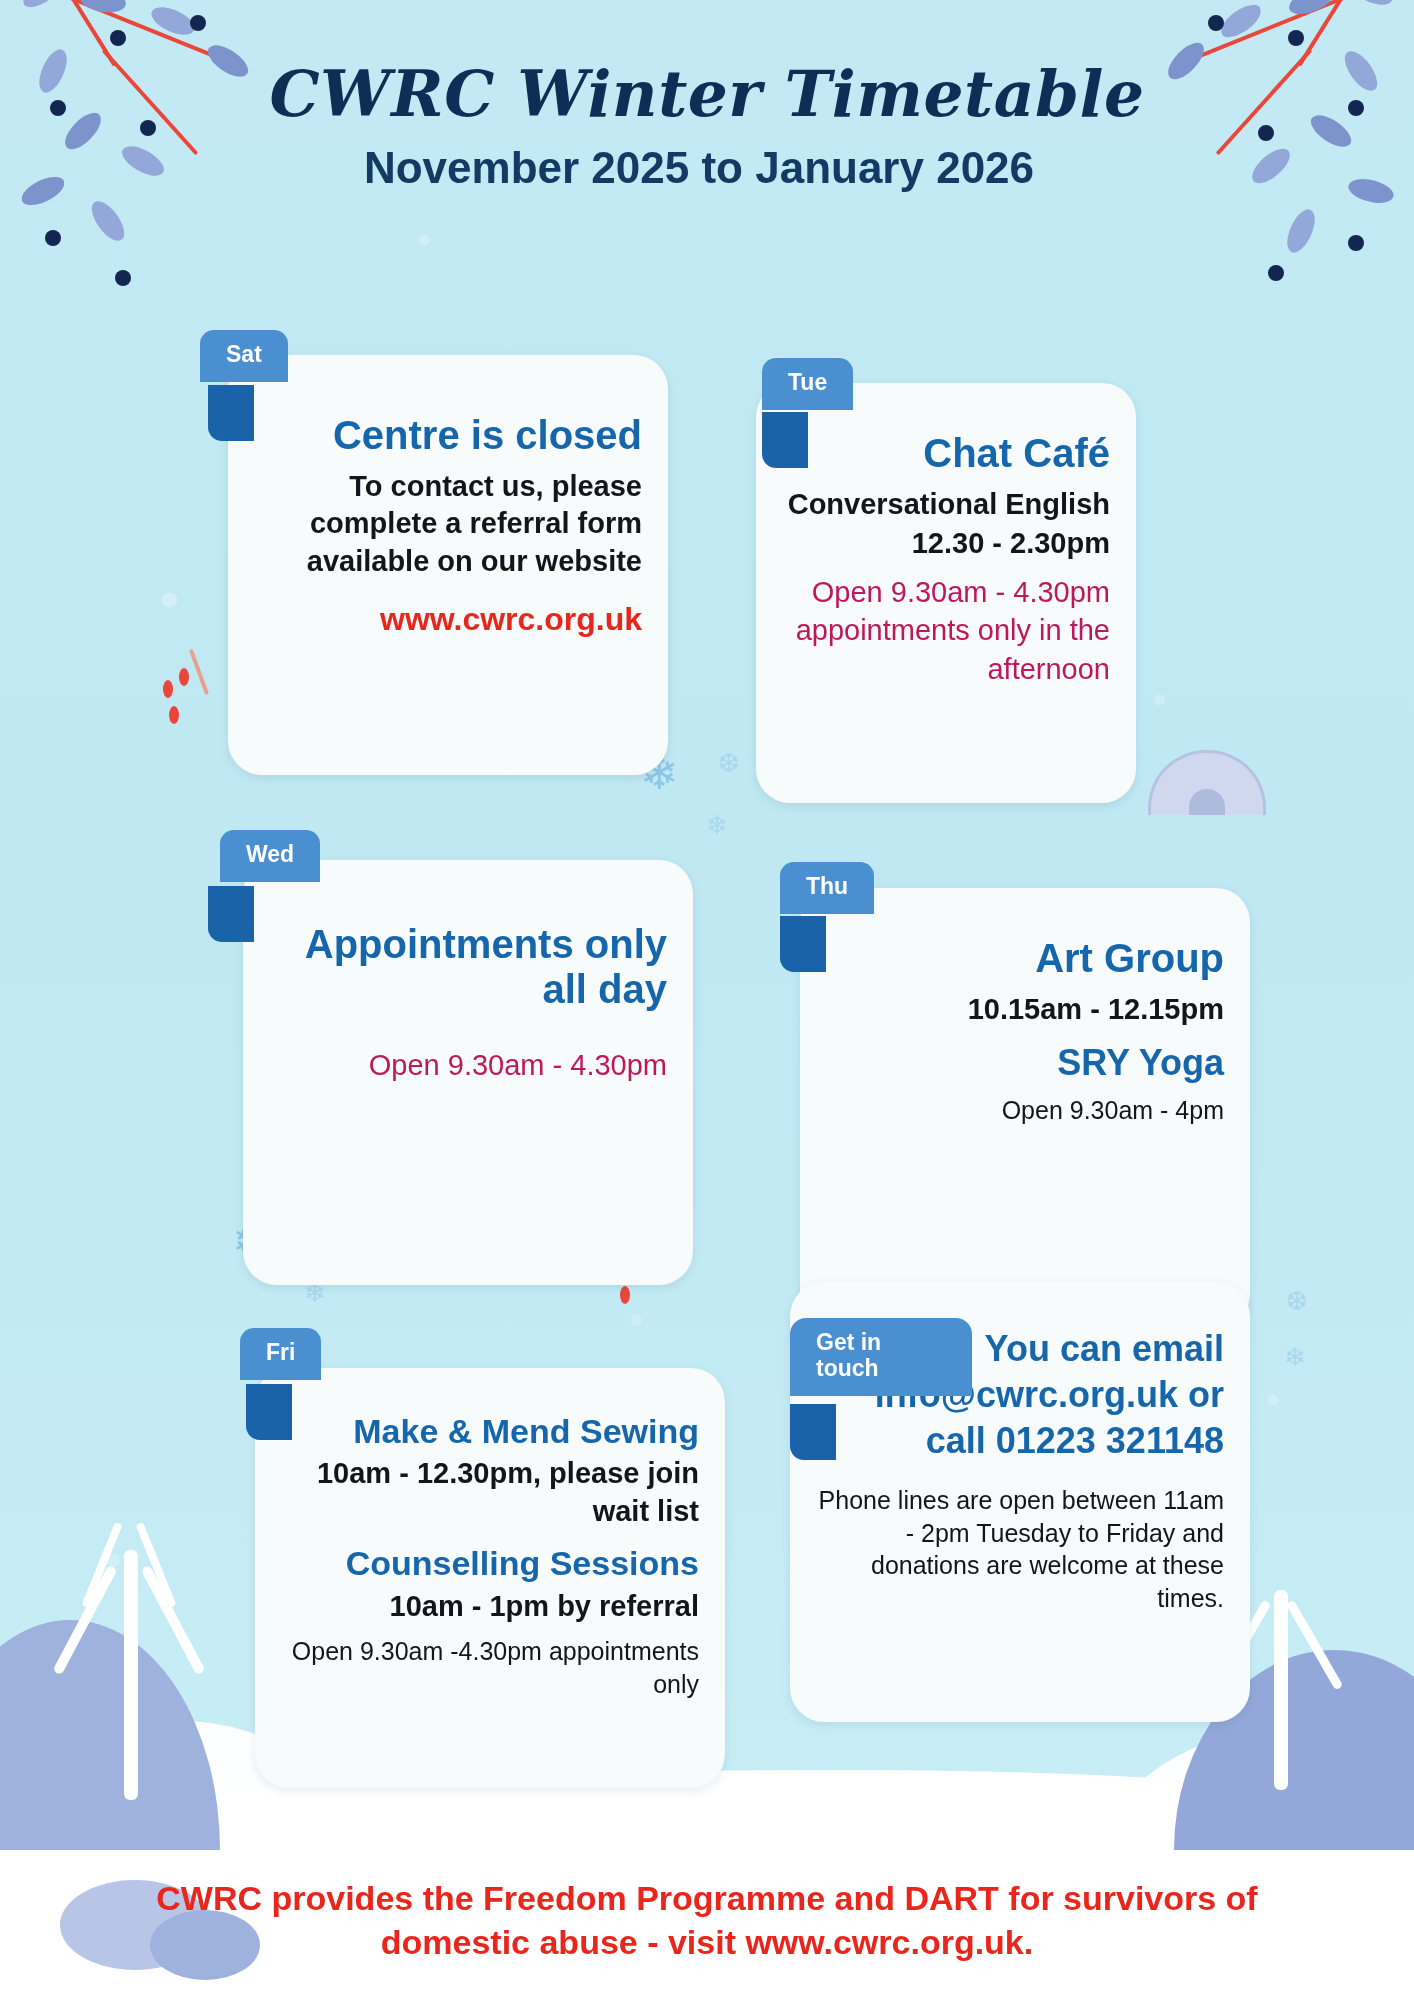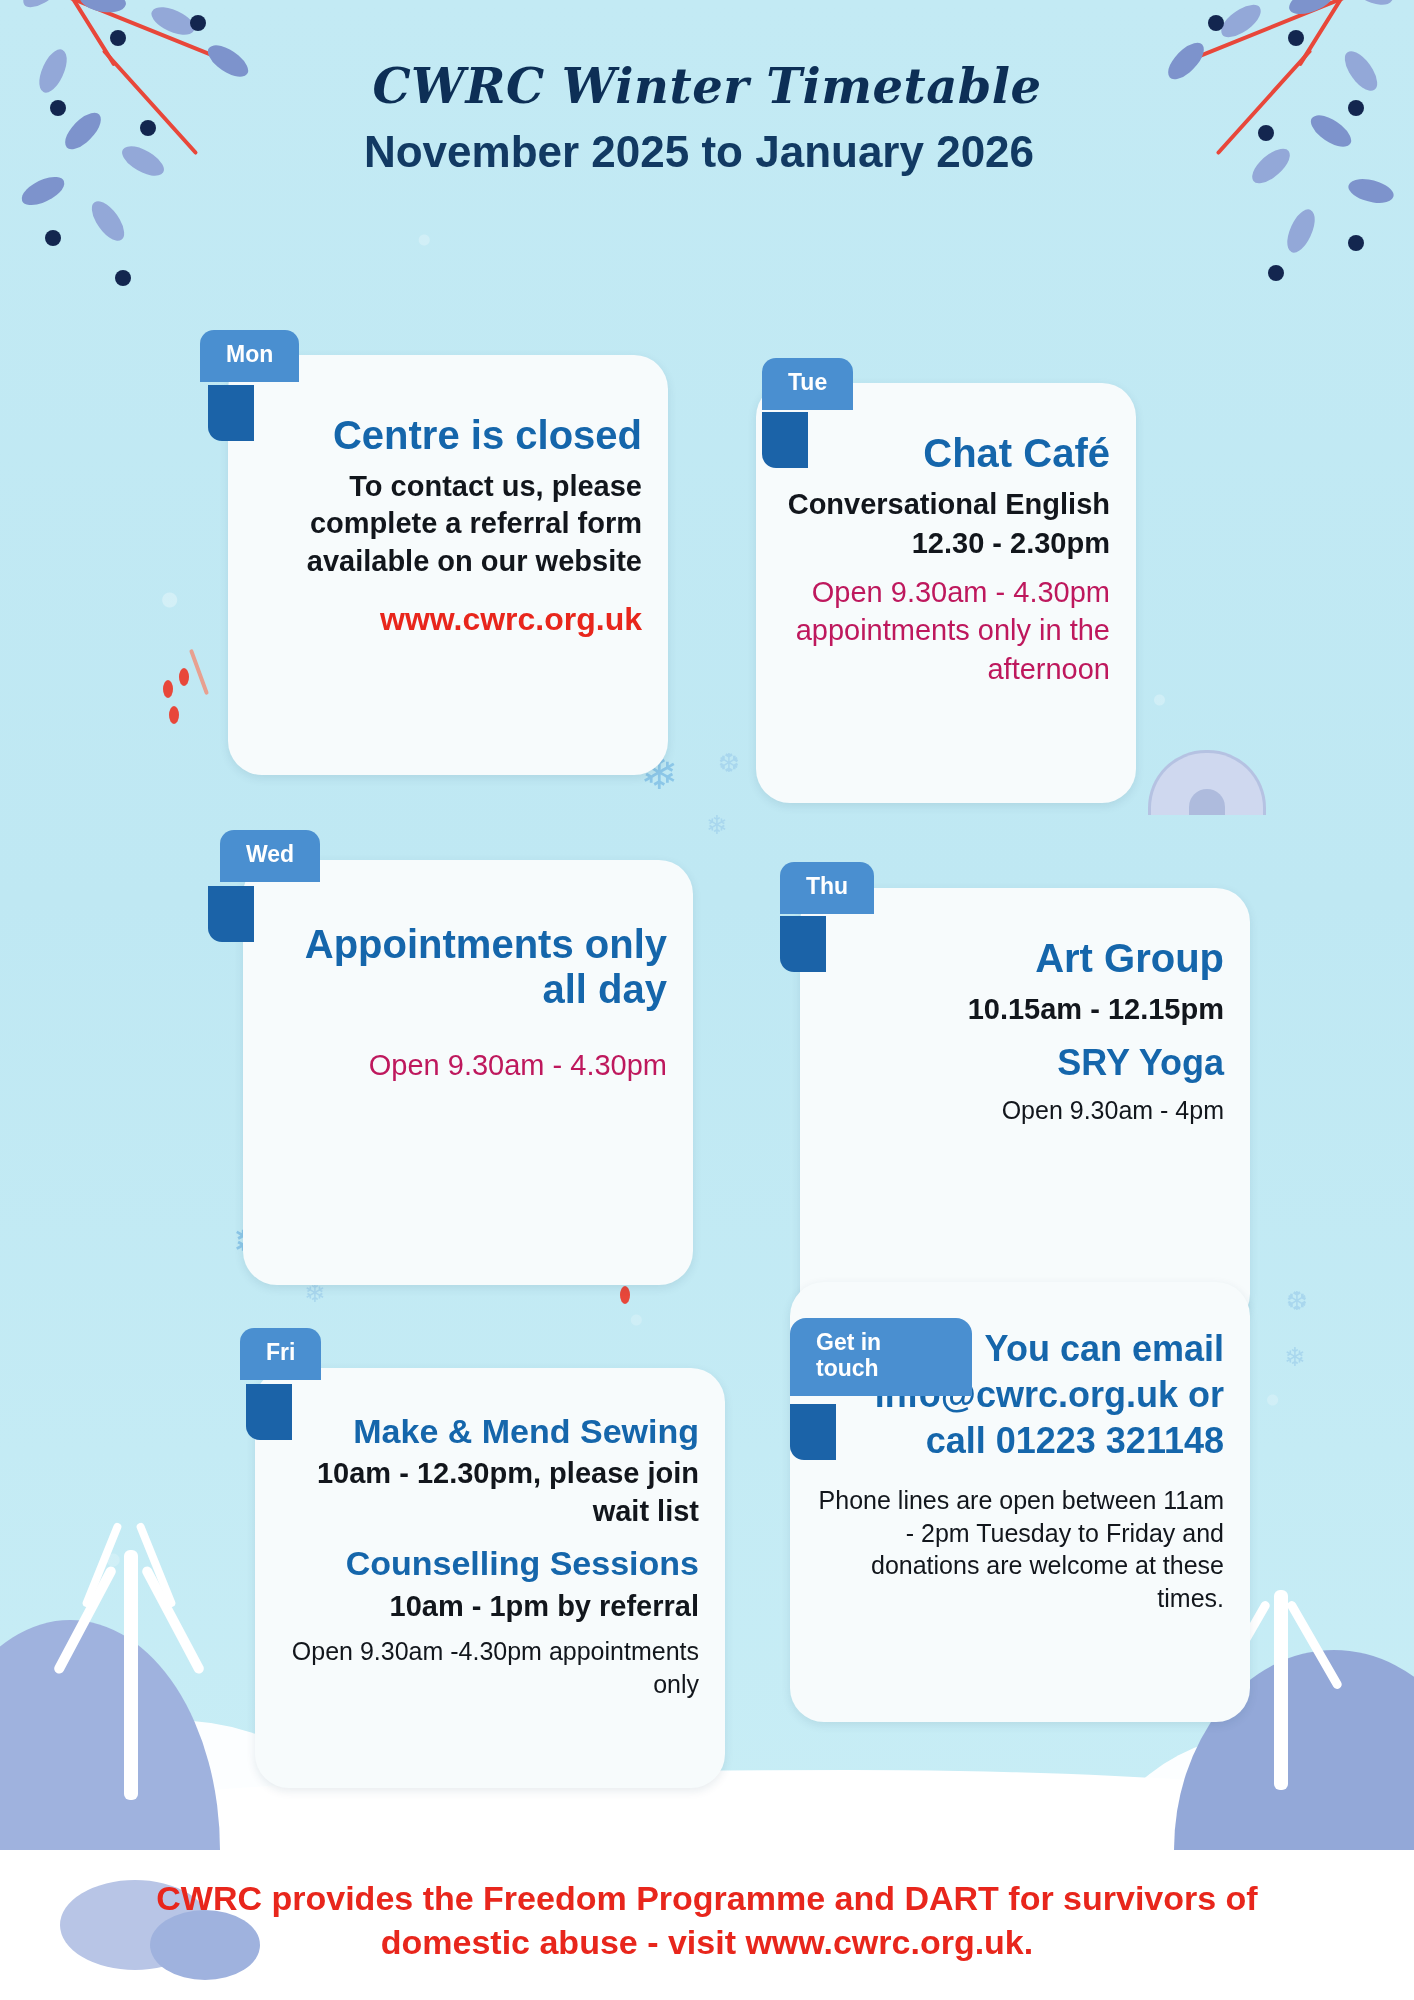--- a/index.html
+++ b/index.html
@@ -60,21 +60,21 @@
   }
 
   
   .header {
     position: absolute;
     top: 60px; left: 0; right: 0;
     text-align: center;
   }
   .title {
     font-family: "DejaVu Serif", serif;
-    font-size: 48px;
+    font-size: 63px;
     font-weight: bold;
     font-style: italic;
     color: #0d2f56;
     letter-spacing: .5px;
     margin: 0;
     line-height: 1.1;
   }
   .subtitle {
     font-size: 44px;
     font-weight: bold;
@@ -359,21 +359,21 @@
   <div class="snowflake" style="left:1208px; top:1288px;">❄</div>
   <div class="snowflake sm pale" style="left:1286px; top:1288px;">❆</div>
   <div class="snowflake sm pale" style="left:1284px; top:1344px;">❄</div>
 
   <div class="header">
     <h1 class="title">CWRC Winter Timetable</h1>
     <p class="subtitle">November 2025 to January 2026</p>
   </div>
 
   <div class="tab-shadow" id="tsh-mon"></div>
-  <div class="tab" id="tab-mon">Mon</div>
+  <div class="tab" id="tab-mon">Sat</div>
   <div class="card" id="card-mon">
     <h2>Centre is closed</h2>
     <p class="bold">To contact us, please complete a referral form available on our website</p>
     <p class="url">www.cwrc.org.uk</p>
   </div>
 
   <div class="tab-shadow" id="tsh-tue"></div>
   <div class="tab" id="tab-tue">Tue</div>
   <div class="card" id="card-tue">
     <h2>Chat Café</h2>

